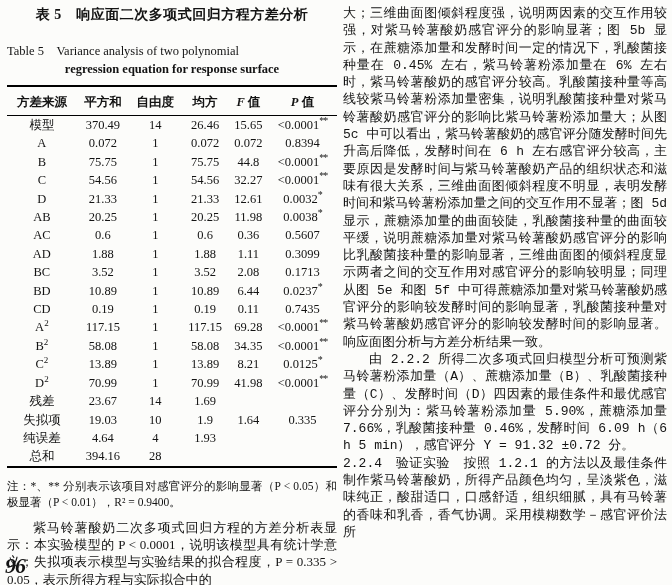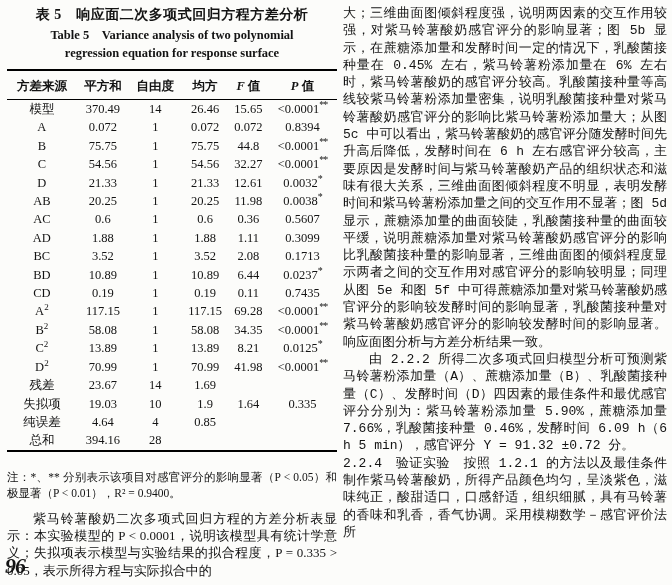--- a/index.html
+++ b/index.html
@@ -6,34 +6,34 @@
   html,body { background:#e8e8e6; }
   .page {
     position:relative; width:672px; height:585px; margin:0 auto;
     background:#fcfcfa; color:#131313; overflow:hidden;
     font-family:"Liberation Serif","DejaVu Serif",serif;
   }
   .col-left  { position:absolute; left:7px;  top:6px; width:330px; }
   .col-right { position:absolute; left:343px; top:5px; width:324px; }
 
   .title-zh { font-size:14px; font-weight:bold; text-align:center; letter-spacing:.5px; }
-  .title-en { font-size:12.5px; font-weight:bold; text-align:center; margin-top:4px; }
+  .title-en { font-size:12.5px; font-weight:normal; text-align:left; margin-top:20px; }
   .title-en2{ font-size:12.5px; font-weight:bold; text-align:center; margin-top:3px; }
 
   table.anova { width:100%; border-collapse:collapse; margin-top:8px;
                 border-top:2px solid #000; border-bottom:2px solid #000; }
   table.anova thead th { font-size:12.5px; font-weight:bold; text-align:center;
                 padding:7px 0 4px 0; border-bottom:1.2px solid #000; }
   table.anova td { font-size:12.5px; text-align:center; padding:0; height:18.4px;
                 line-height:18.4px; white-space:nowrap; }
   .ital { font-style:italic; font-family:"Liberation Serif",serif; }
   .sup2 { font-size:9px; vertical-align:super; line-height:0; }
   .star { font-size:10px; vertical-align:super; line-height:0; letter-spacing:-1px; }
 
-  .note { font-size:11.5px; line-height:16.5px; text-align:justify; margin-top:17px; }
+  .note { font-size:11.5px; line-height:16.5px; text-align:justify; margin-top:10px; }
   .para-left { font-size:13px; line-height:17.3px; text-align:justify;
                text-indent:2em; margin-top:8px; }
 
   .para-right { font-size:13px; line-height:17.3px; text-align:justify;font-family:Liberation Mono, monospace; }
   .para-right.indent { text-indent:2em; }
 
   .footer { position:absolute; left:0; top:553px; width:330px; height:26px;margin-left:8px; }
   .page-num { position:absolute; left:-3px; top:0; font-size:22px; font-weight:bold;
               font-style:italic; letter-spacing:-1px; }
   .issue-pill { position:absolute; left:26px; top:6px; border:1.6px solid #000;
@@ -195,21 +195,21 @@
             <td>19.03</td>
             <td>10</td>
             <td>1.9</td>
             <td>1.64</td>
             <td>0.335</td>
           </tr>
           <tr>
             <td>纯误差</td>
             <td>4.64</td>
             <td>4</td>
-            <td>0.85</td>
+            <td>1.93</td>
             <td></td>
             <td></td>
           </tr>
           <tr>
             <td>总和</td>
             <td>394.16</td>
             <td>28</td>
             <td></td>
             <td></td>
             <td></td>

